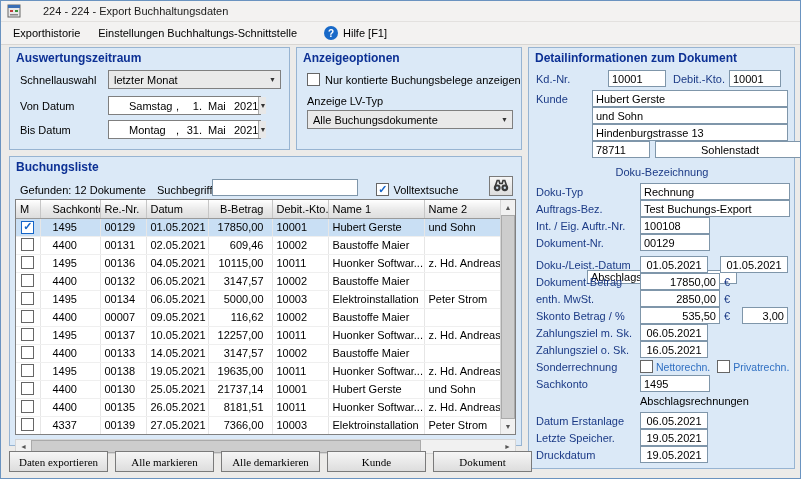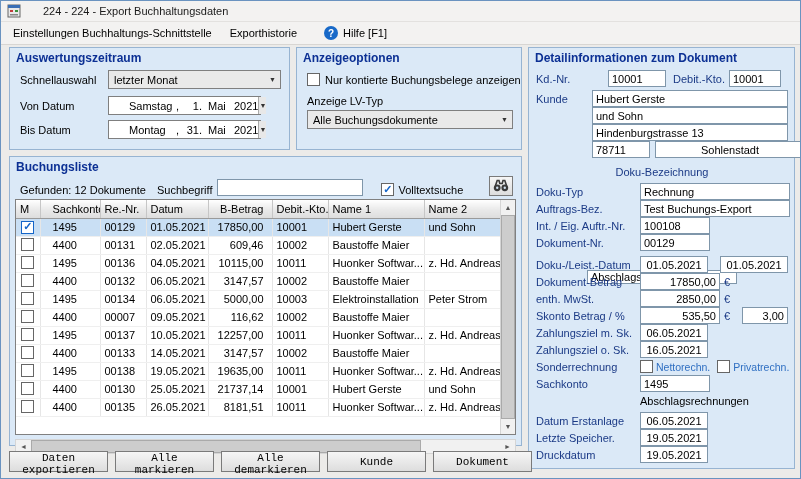--- a/index.html
+++ b/index.html
@@ -42,21 +42,21 @@
             font-size: 7px; color: #333; }
   .cb { width: 13px; height: 13px; background: #fff; border: 1px solid #666; display: inline-flex;
         align-items: center; justify-content: center; color: #1565c8; font-weight: bold;
         font-size: 11px; flex: 0 0 13px; }
   .cb.checked::after { content: "✓"; margin-top: -1px; }
   .tfield { height: 17px; border: 1px solid #7f96aa; background: #fff; font-family: inherit;
             font-size: 11px; padding: 0 3px; color: #000; }
   .tfield.num { text-align: right; }
   .tfield.ctr { text-align: center; }
   .btn { background: linear-gradient(#f6f6f6, #dddddd); border: 1px solid #7a7a7a; height: 21px;
-         font-family: Liberation Mono, monospace; font-size: 11px; padding: 0 6px; }
+         font-family: Liberation Serif, serif; font-size: 11px; padding: 0 6px; }
   
   #liste .searchrow { display: flex; align-items: flex-end; margin: 2px 8px 3px 10px; height: 20px; }
   .tablebox { margin: 2px 5px 0 5px; height: 236px; border: 1px solid #808080; background: #fff;
               display: flex; position: relative; }
   .tablewrap { width: 486px; overflow: hidden; }
   table.lst { border-collapse: collapse; table-layout: fixed; width: 486px; }
   table.lst th { height: 18px; background: linear-gradient(#ffffff, #e9e9e9 55%, #dddddd);
                  border-right: 1px solid #c6c6c6; border-bottom: 1px solid #9a9a9a;
                  font-weight: normal; text-align: left; padding: 0 4px; overflow: hidden; white-space: nowrap; }
   table.lst td { height: 18px; border-right: 1px solid #e6e6e6; border-bottom: 1px solid #efefef;
@@ -94,22 +94,22 @@
       <rect x="1" y="1" width="12" height="3" fill="#3b6fb5"></rect>
       <rect x="3" y="6" width="3" height="2" fill="#c43b3b"></rect>
       <rect x="8" y="6" width="3" height="2" fill="#3b8f3b"></rect>
       <rect x="3" y="10" width="8" height="1.5" fill="#888"></rect>
     </svg>
   </span>
   <span class="title">224 - 224 - Export Buchhaltungsdaten</span>
 </div>
 
 <div class="menubar">
+  <span class="menu-item">Exporthistorie</span>
   <span class="menu-item">Einstellungen Buchhaltungs-Schnittstelle</span>
-  <span class="menu-item">Exporthistorie</span>
   <span class="help-group">
     <span class="help-badge">?</span>
     <span>Hilfe  [F1]</span>
   </span>
 </div>
 
 <div class="groupbox" id="zeitraum" style="left:8px; top:46px; width:281px; height:103px;">
   <div class="gtitle">Auswertungszeitraum</div>
   <div class="frow" style="margin:5px 8px 0 10px;">
     <span class="dlabel" style="flex:0 0 88px; color:#000;">Schnellauswahl</span>
@@ -152,21 +152,21 @@
       <span>Alle Buchungsdokumente</span>
       <span class="arrow">▼</span>
     </div>
   </div>
 </div>
 
 <div class="groupbox" id="liste" style="left:8px; top:155px; width:513px; height:290px;">
   <div class="gtitle">Buchungsliste</div>
   <div class="searchrow">
     <span style="flex:0 0 137px;">Gefunden: 12 Dokumente</span>
-    <span style="margin-right:5px;">Suchbegriff</span>
+    <span style="">Suchbegriff</span>
     <input class="tfield" style="width: 146px;" value="">
     <span class="cb checked" style="margin-left:18px;"></span>
     <span style="margin-left:4px;">Volltextsuche</span>
     <button class="btn" style="margin-left:auto; width:24px; height:20px; padding:0;">
       <span style="display:inline-flex;">
         <svg width="16" height="14" viewBox="0 0 16 14">
           <path d="M2.5 7.5 L4.2 2.5 h1.8 l0.8 3 h2.4 l0.8-3 h1.8 L13.5 7.5" stroke="#3a3a3a" stroke-width="1.6" fill="none"></path>
           <circle cx="4.2" cy="9.8" r="3.4" fill="#3a3a3a"></circle>
           <circle cx="11.8" cy="9.8" r="3.4" fill="#3a3a3a"></circle>
           <circle cx="4.2" cy="9.8" r="1.2" fill="#cfe0ef"></circle>
@@ -304,20 +304,30 @@
             <tr>
               <td class="cellcb"><span class="cb"></span></td>
               <td>4400</td>
               <td>00135</td>
               <td>26.05.2021</td>
               <td>8181,51</td>
               <td>10011</td>
               <td>Huonker Softwar...</td>
               <td>z. Hd. Andreas ...</td>
             </tr>
+            <tr>
+              <td class="cellcb"><span class="cb"></span></td>
+              <td>4337</td>
+              <td>00139</td>
+              <td>27.05.2021</td>
+              <td>7366,00</td>
+              <td>10003</td>
+              <td>Elektroinstallation</td>
+              <td>Peter Strom</td>
+            </tr>
           </tbody>
       </table>
     </div>
     <div class="vscroll">
       <span class="sbtn">▲</span>
       <span class="vthumb"></span>
       <span class="sbtn">▼</span>
     </div>
   </div>
   <div class="hscroll">

